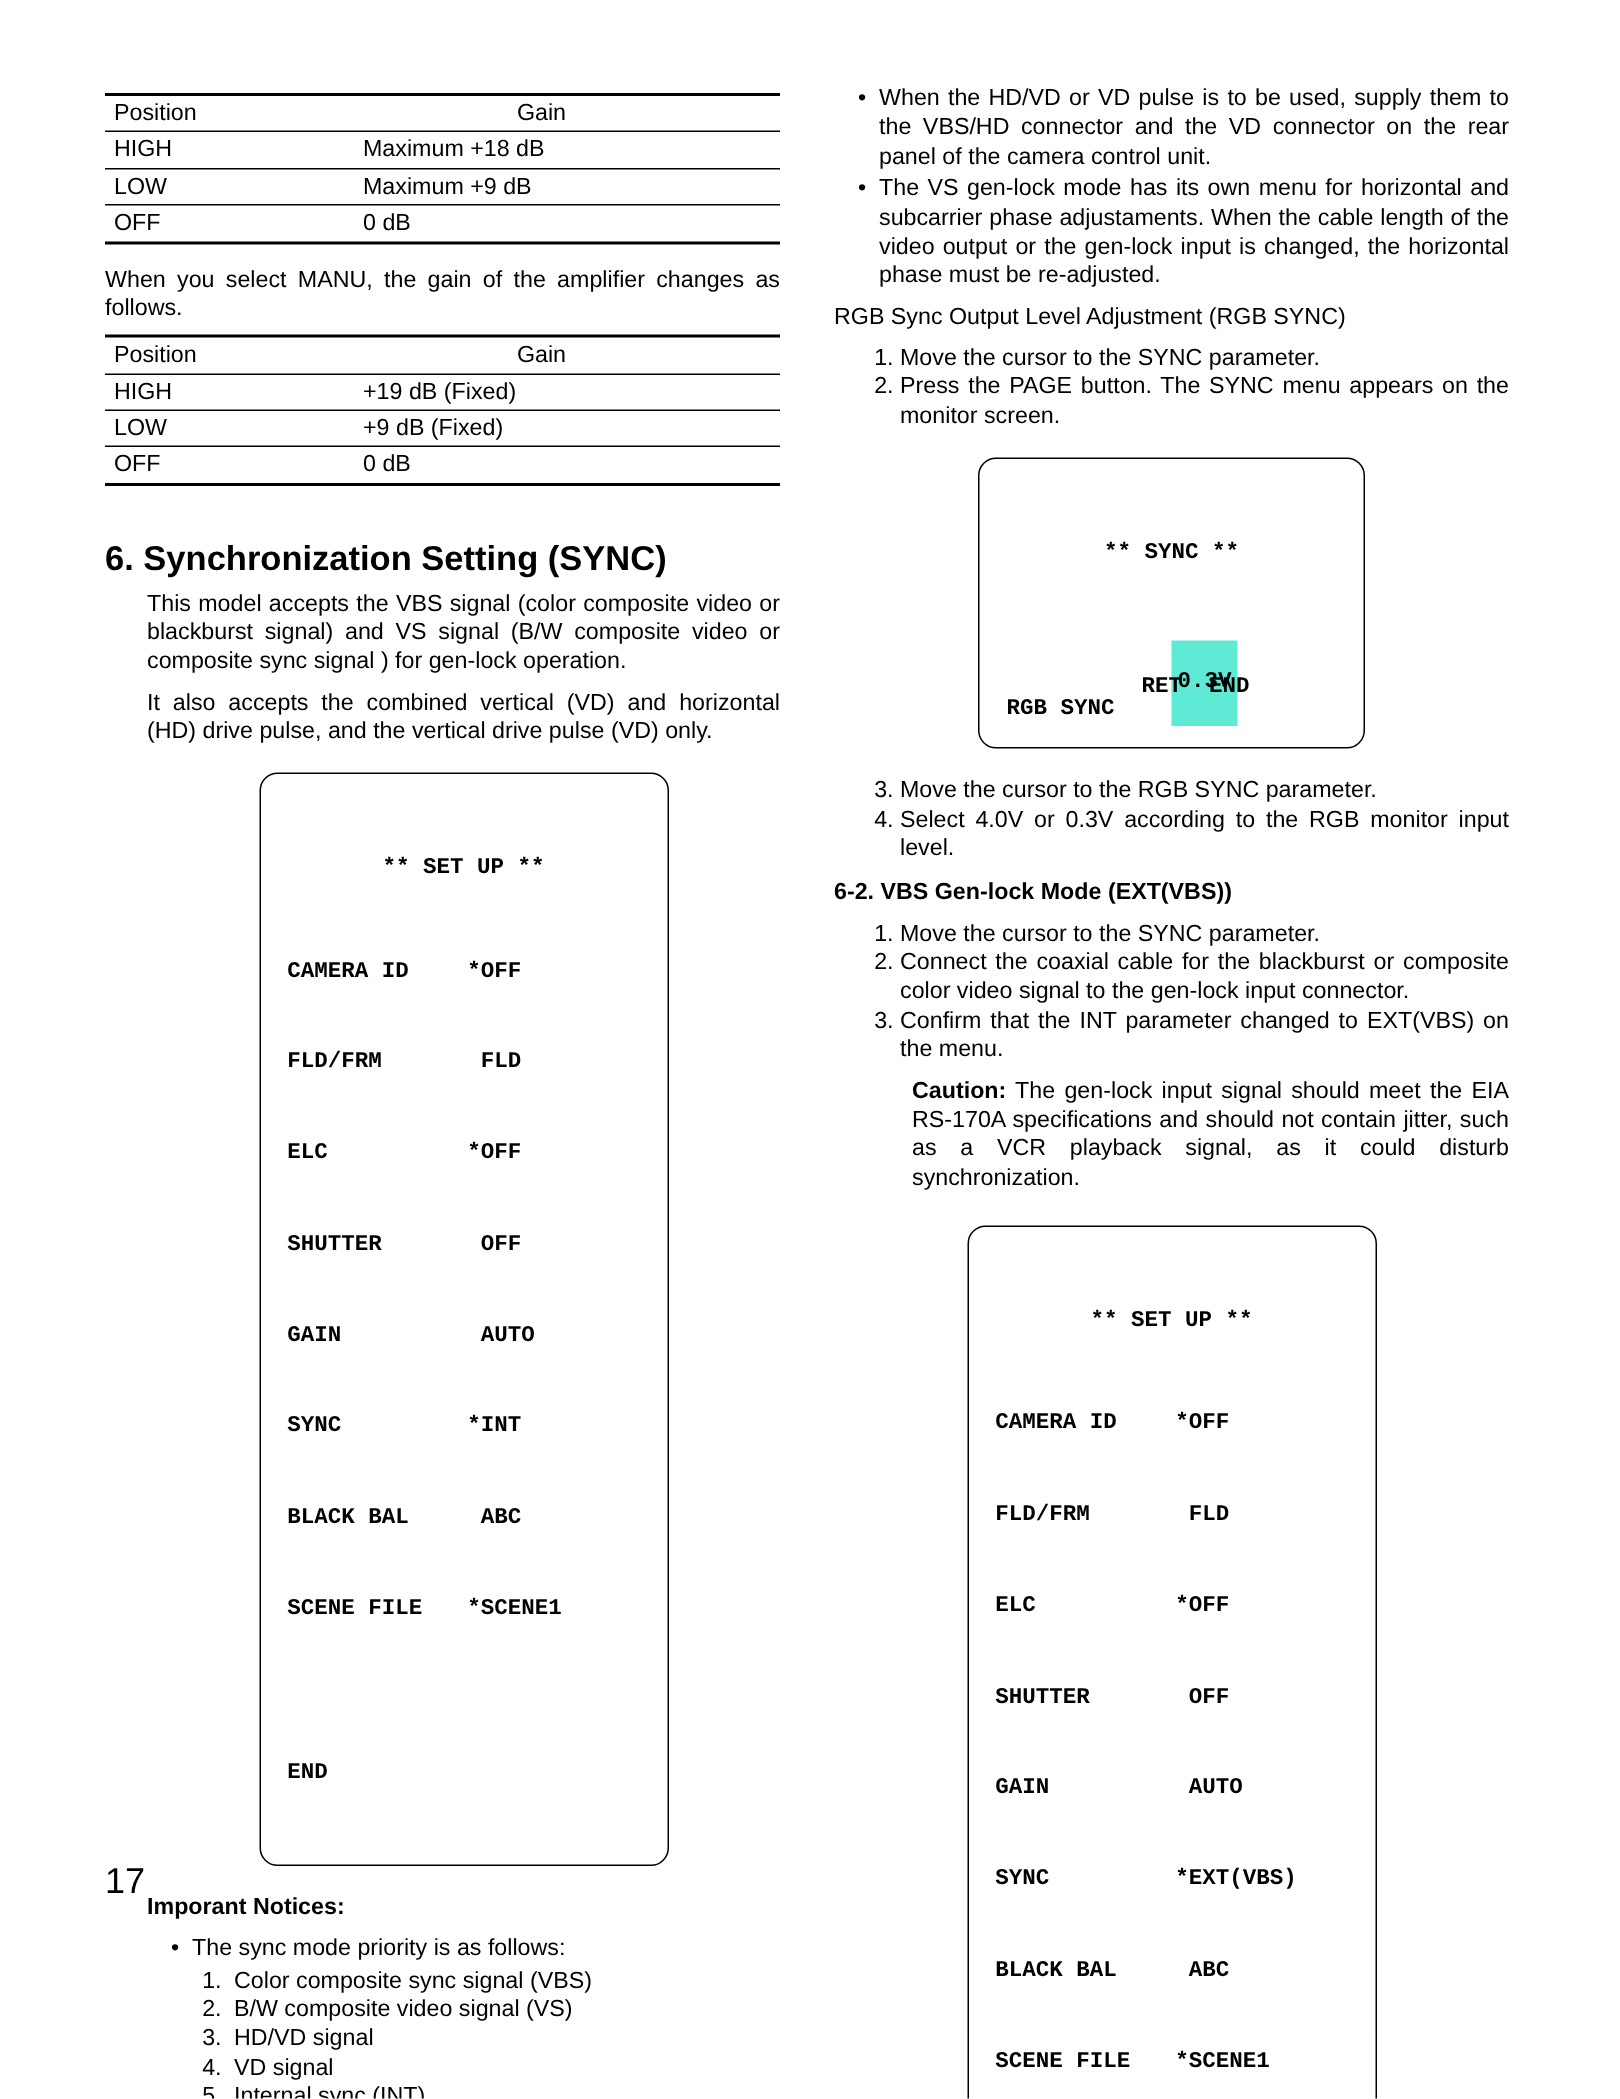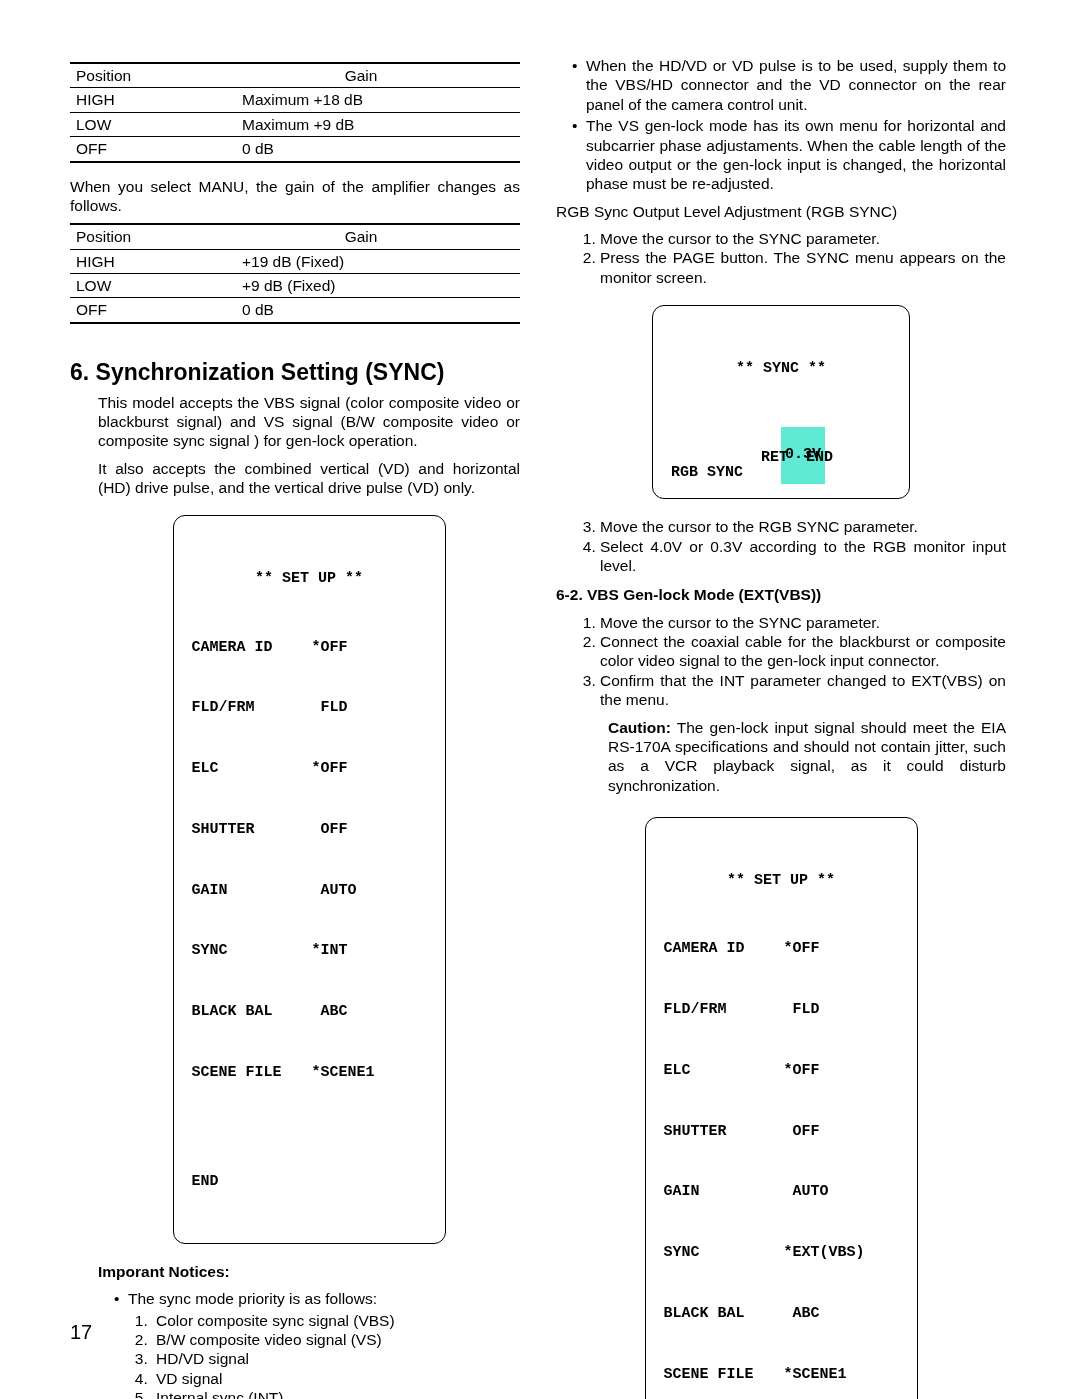--- a/index.html
+++ b/index.html
@@ -100,22 +100,22 @@
   .osd .v { padding-left: 10px; }
   .osd .hd { text-align: center; margin-bottom: 8px; }
   .osd-setup { width: 235px; }
   .osd-sync  { width: 220px; height: 170px; position: relative; }
   .osd-sync .bottom { position: absolute; bottom: 10px; left: 18px; }
   .osd-sync .hl { background: #5eead4; padding: 18px 4px; }
 
   .page-num {
     position: absolute;
     left: 70px;
-    top: 1320px;
-    font-size: 20px;
+    top: 1240px;
+    font-size: 24px;
   }
   .caution-pad { padding-left: 52px; text-align: justify; }
 </style>
 </head>
 <body>
 
 <div class="page">
   <div class="cols">
 
     <div class="col">

